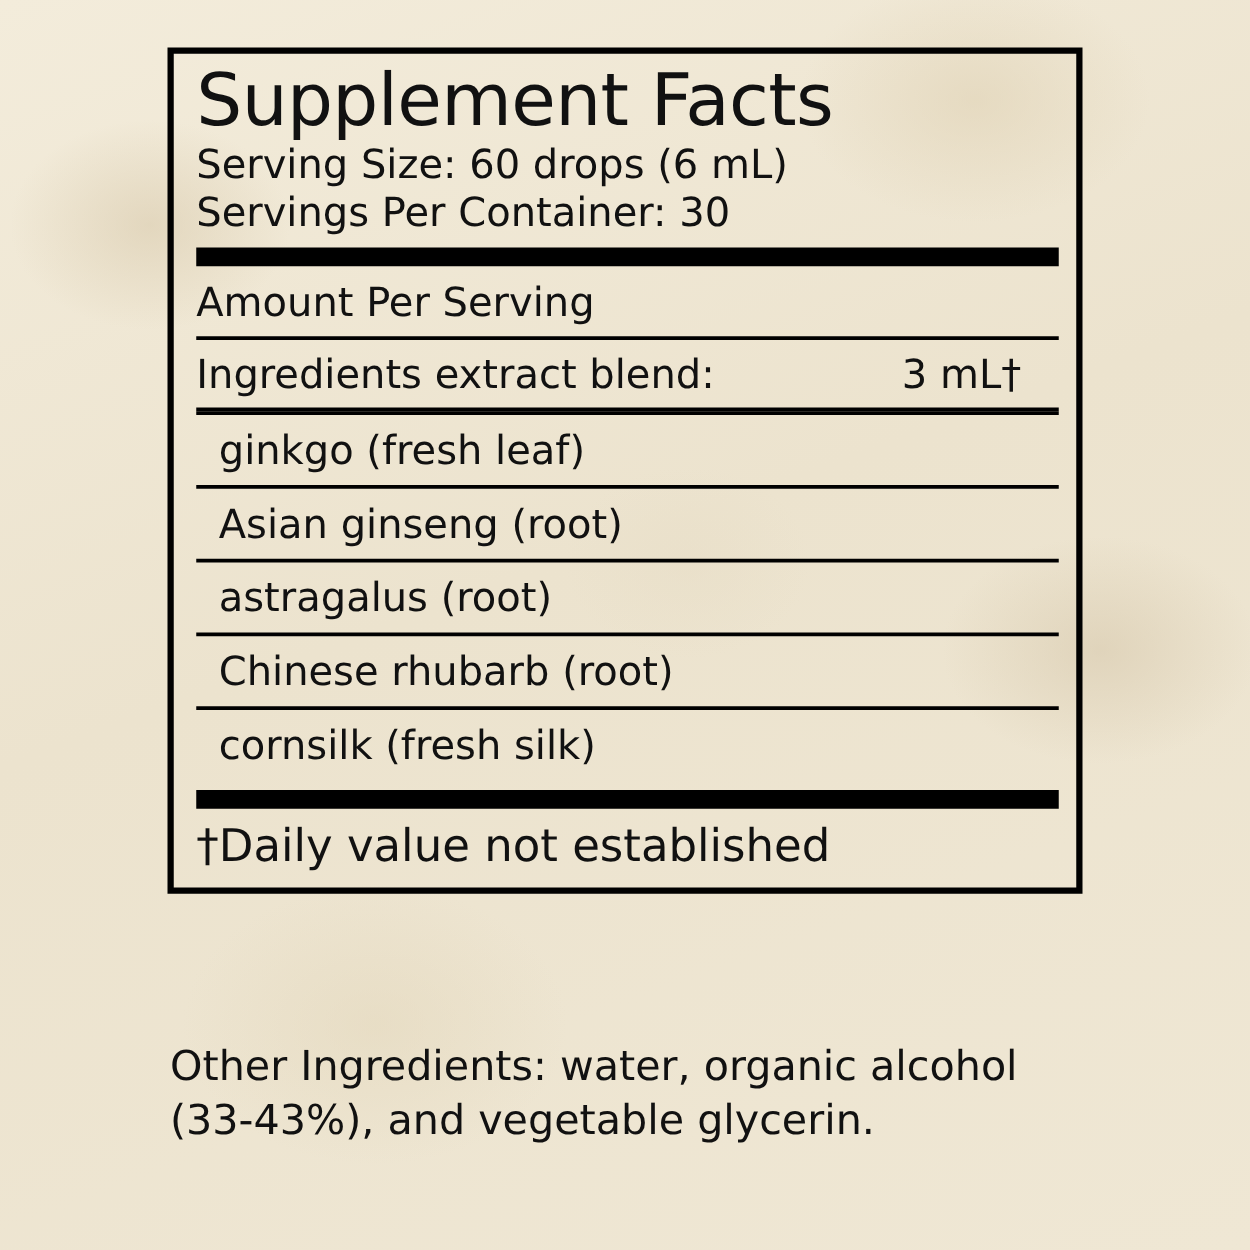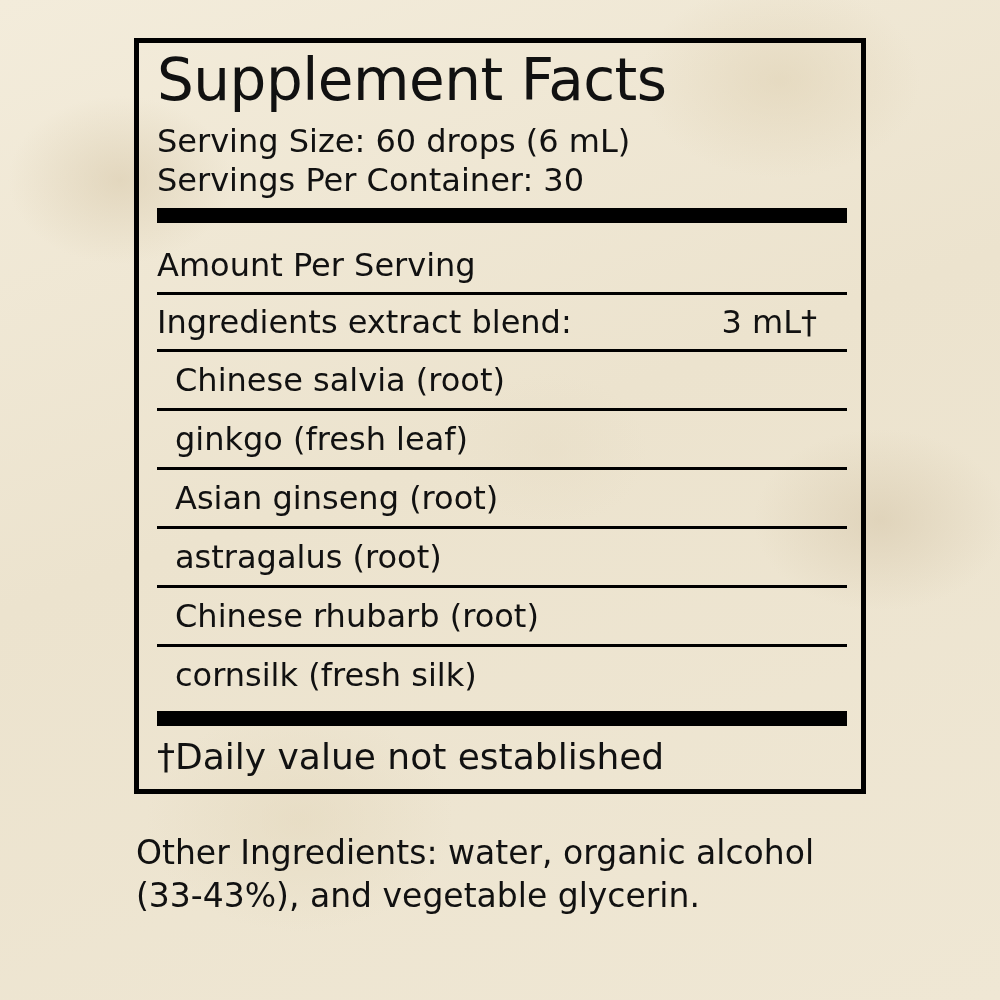--- a/index.html
+++ b/index.html
@@ -45,42 +45,42 @@
     background: transparent;
   }
   .panel-inner {
     padding: 2px 14px 8px 18px;
   }
   .title {
     font-size: 58px;
     line-height: 1.02;
     letter-spacing: -0.5px;
     font-weight: 400;
-    margin: 6px 0 12px 0;
+    margin: 6px 0 2px 0;
     white-space: nowrap;
   }
   .serving-line {
     font-size: 32px;
     line-height: 1.22;
     white-space: nowrap;
   }
   .rule-thick {
     height: 15px;
     background: #000;
     margin: 8px 0 0 0;
   }
   .rule-thin {
     height: 3px;
     background: #000;
     margin: 0;
   }
   .amount-per-serving {
     font-size: 32px;
     line-height: 1.2;
-    padding: 23px 0 7px 0;
+    padding: 10px 0 7px 0;
   }
   .blend-row {
     display: flex;
     align-items: baseline;
     justify-content: space-between;
     font-size: 32px;
     padding: 8px 0 8px 0;
   }
   .blend-row .label { white-space: nowrap; }
   .blend-row .amount {
@@ -132,21 +132,20 @@
       <div class="amount-per-serving">Amount Per Serving</div>
 
       <div class="rule-thin"></div>
 
       <div class="blend-row">
         <span class="label">Ingredients extract blend:</span>
         <span class="amount">3 mL†</span>
       </div>
 
       <div class="rule-thin"></div>
-      <div class="ingredient-row"><span class="common">Chinese salvia </span><span class="part">(root)</span></div>
 
       <div class="rule-thin"></div>
       <div class="ingredient-row"><span class="common">ginkgo </span><span class="part">(fresh leaf)</span></div>
 
       <div class="rule-thin"></div>
       <div class="ingredient-row"><span class="common">Asian ginseng </span><span class="part">(root)</span></div>
 
       <div class="rule-thin"></div>
       <div class="ingredient-row"><span class="common">astragalus </span><span class="part">(root)</span></div>
 

